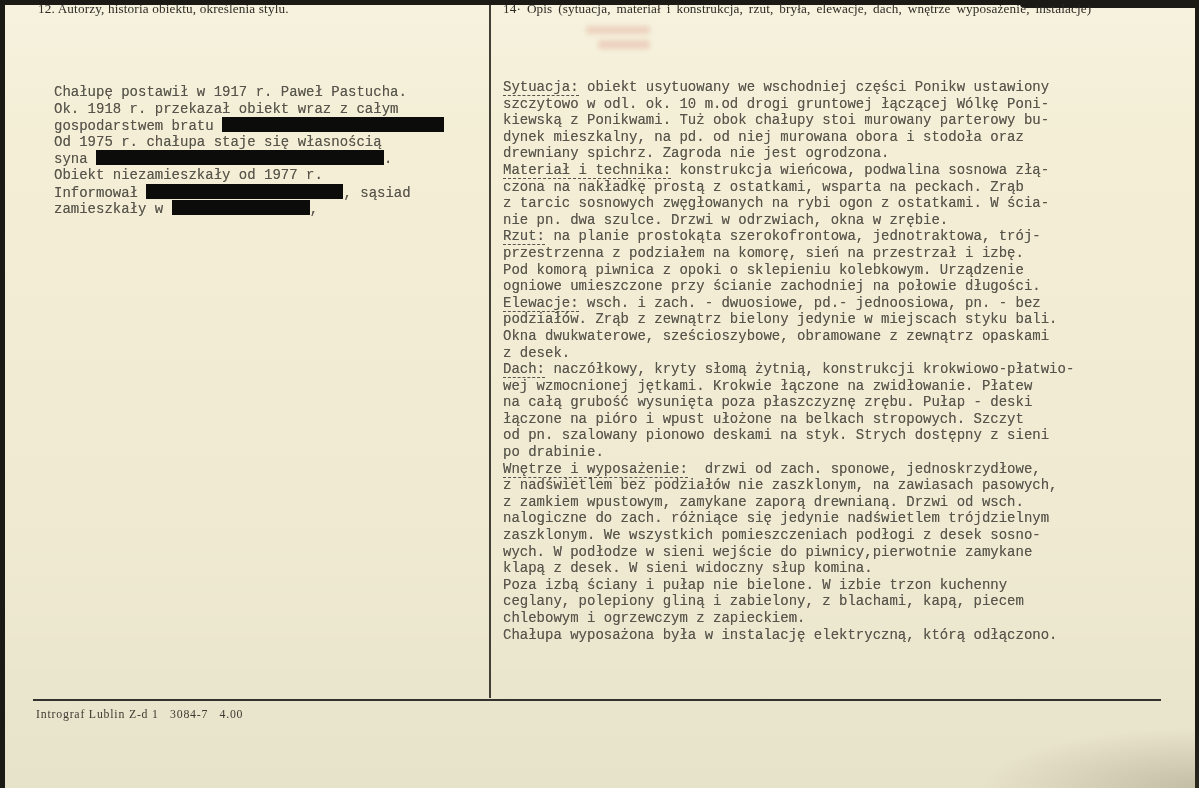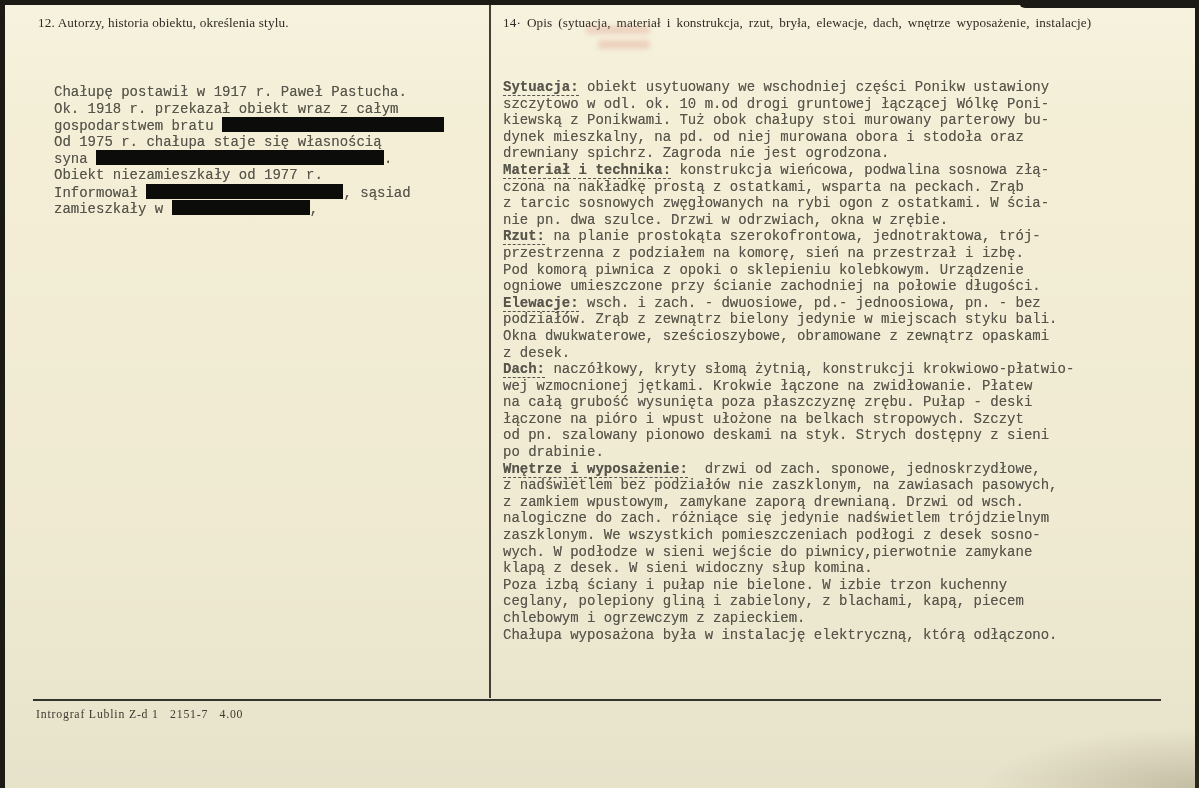--- a/index.html
+++ b/index.html
@@ -32,42 +32,41 @@
   .edge-right{right:0;top:0;width:4px;height:788px;}
   .corner-shade{
     position:absolute;right:0;bottom:0;width:220px;height:60px;
     background:radial-gradient(ellipse at 100% 100%, rgba(90,80,50,0.25), rgba(0,0,0,0) 70%);
   }
   .col-divider{
     position:absolute;left:489px;top:5px;width:2px;height:693px;
     background:var(--ink-line);
   }
   .header{
-    position:absolute;top:15px;
+    position:absolute;top:1px;
     font-family:"Liberation Serif","DejaVu Serif",serif;
     font-size:13.2px;color:var(--ink-print);
     letter-spacing:0.15px;white-space:pre;
   }
   .header-left{left:38px;}
   .header-right{left:503px;word-spacing:2.4px;}
   .typed{
     position:absolute;
     font-family:"Liberation Mono","DejaVu Sans Mono",monospace;
     font-size:14px;line-height:16.6px;
     color:var(--ink-typed);
     white-space:pre;
     text-shadow:0 0 0.6px rgba(87,84,75,0.55);
   }
   .left-col{left:54px;top:84px;}
   .right-col{left:503px;top:79px;}
   .tline{height:16.6px;}
   .uline{
     border-bottom:1.8px dashed currentColor;
     padding-bottom:0;
-    font-weight:bold;
   }
   .redaction{
     display:inline-block;
     background:var(--redact);
     height:15px;
     vertical-align:-2px;
   }
   .smudge{
     position:absolute;background:var(--stamp);
     filter:blur(2.5px);opacity:0.3;border-radius:3px;
@@ -100,14 +99,14 @@
   <div class="header header-left">12. Autorzy, historia obiektu, określenia stylu.</div>
   <div class="header header-right">14· Opis (sytuacja, materiał i konstrukcja, rzut, bryła, elewacje, dach, wnętrze wyposażenie, instalacje)</div>
 
   <div class="smudge smudge-1"></div>
   <div class="smudge smudge-2"></div>
 
   <div class="typed left-col" id="left-col"><div class="tline"><span>Chałupę postawił w 1917 r. Paweł Pastucha.</span></div><div class="tline"><span>Ok. 1918 r. przekazał obiekt wraz z całym</span></div><div class="tline"><span>gospodarstwem bratu </span><span class="redaction" style="width: 222px;"></span></div><div class="tline"><span>Od 1975 r. chałupa staje się własnością</span></div><div class="tline"><span>syna </span><span class="redaction" style="width: 288px;"></span><span>.</span></div><div class="tline"><span>Obiekt niezamieszkały od 1977 r.</span></div><div class="tline"><span>Informował </span><span class="redaction" style="width: 197px;"></span><span>, sąsiad</span></div><div class="tline"><span>zamieszkały w </span><span class="redaction" style="width: 138px;"></span><span>,</span></div></div>
   <div class="typed right-col" id="right-col"><div class="tline"><span class="uline">Sytuacja:</span><span> obiekt usytuowany we wschodniej części Ponikw ustawiony</span></div><div class="tline"><span>szczytowo w odl. ok. 10 m.od drogi gruntowej łączącej Wólkę Poni-</span></div><div class="tline"><span>kiewską z Ponikwami. Tuż obok chałupy stoi murowany parterowy bu-</span></div><div class="tline"><span>dynek mieszkalny, na pd. od niej murowana obora i stodoła oraz</span></div><div class="tline"><span>drewniany spichrz. Zagroda nie jest ogrodzona.</span></div><div class="tline"><span class="uline">Materiał i technika:</span><span> konstrukcja wieńcowa, podwalina sosnowa złą-</span></div><div class="tline"><span>czona na nakładkę prostą z ostatkami, wsparta na peckach. Zrąb</span></div><div class="tline"><span>z tarcic sosnowych zwęgłowanych na rybi ogon z ostatkami. W ścia-</span></div><div class="tline"><span>nie pn. dwa szulce. Drzwi w odrzwiach, okna w zrębie.</span></div><div class="tline"><span class="uline">Rzut:</span><span> na planie prostokąta szerokofrontowa, jednotraktowa, trój-</span></div><div class="tline"><span>przestrzenna z podziałem na komorę, sień na przestrzał i izbę.</span></div><div class="tline"><span>Pod komorą piwnica z opoki o sklepieniu kolebkowym. Urządzenie</span></div><div class="tline"><span>ogniowe umieszczone przy ścianie zachodniej na połowie długości.</span></div><div class="tline"><span class="uline">Elewacje:</span><span> wsch. i zach. - dwuosiowe, pd.- jednoosiowa, pn. - bez</span></div><div class="tline"><span>podziałów. Zrąb z zewnątrz bielony jedynie w miejscach styku bali.</span></div><div class="tline"><span>Okna dwukwaterowe, sześcioszybowe, obramowane z zewnątrz opaskami</span></div><div class="tline"><span>z desek.</span></div><div class="tline"><span class="uline">Dach:</span><span> naczółkowy, kryty słomą żytnią, konstrukcji krokwiowo-płatwio-</span></div><div class="tline"><span>wej wzmocnionej jętkami. Krokwie łączone na zwidłowanie. Płatew</span></div><div class="tline"><span>na całą grubość wysunięta poza płaszczyznę zrębu. Pułap - deski</span></div><div class="tline"><span>łączone na pióro i wpust ułożone na belkach stropowych. Szczyt</span></div><div class="tline"><span>od pn. szalowany pionowo deskami na styk. Strych dostępny z sieni</span></div><div class="tline"><span>po drabinie.</span></div><div class="tline"><span class="uline">Wnętrze i wyposażenie:</span><span>  drzwi od zach. sponowe, jednoskrzydłowe,</span></div><div class="tline"><span>z nadświetlem bez podziałów nie zaszklonym, na zawiasach pasowych,</span></div><div class="tline"><span>z zamkiem wpustowym, zamykane zaporą drewnianą. Drzwi od wsch.</span></div><div class="tline"><span>nalogiczne do zach. różniące się jedynie nadświetlem trójdzielnym</span></div><div class="tline"><span>zaszklonym. We wszystkich pomieszczeniach podłogi z desek sosno-</span></div><div class="tline"><span>wych. W podłodze w sieni wejście do piwnicy,pierwotnie zamykane</span></div><div class="tline"><span>klapą z desek. W sieni widoczny słup komina.</span></div><div class="tline"><span>Poza izbą ściany i pułap nie bielone. W izbie trzon kuchenny</span></div><div class="tline"><span>ceglany, polepiony gliną i zabielony, z blachami, kapą, piecem</span></div><div class="tline"><span>chlebowym i ogrzewczym z zapieckiem.</span></div><div class="tline"><span>Chałupa wyposażona była w instalację elektryczną, którą odłączono.</span></div></div>
 
   <div class="footer-rule"></div>
-  <div class="footer-mark">Intrograf Lublin Z-d 1   2151-7   4.00</div>
+  <div class="footer-mark">Intrograf Lublin Z-d 1   3084-7   4.00</div>
 </div>
 
 </body></html>

